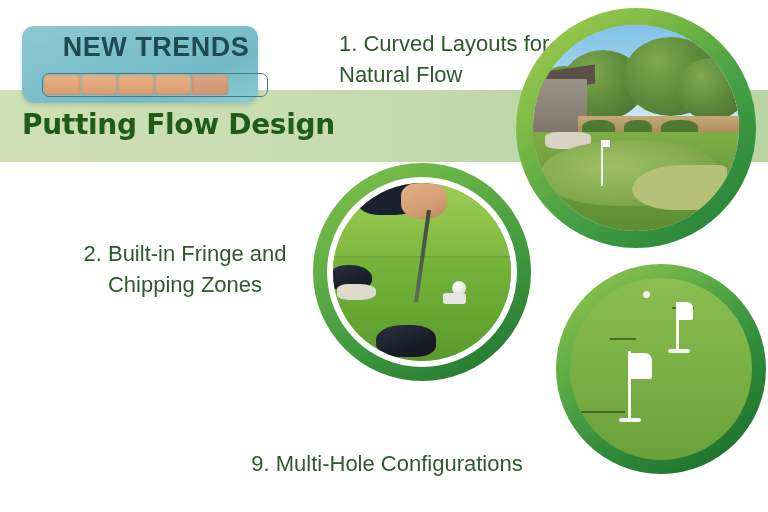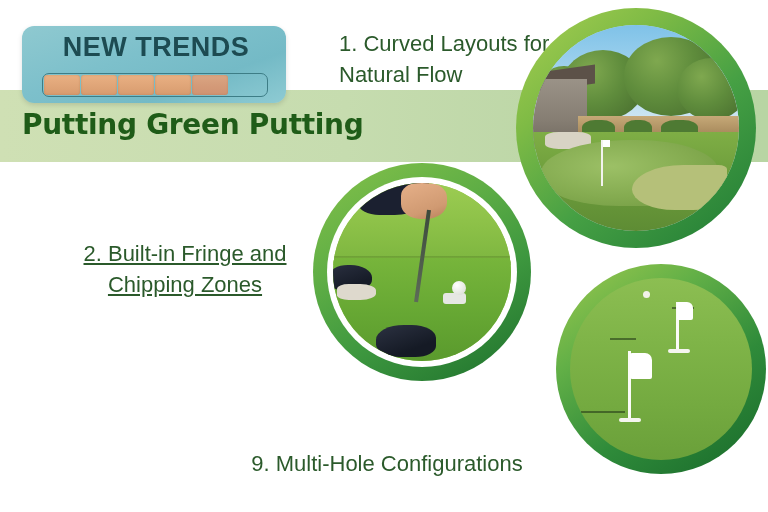--- a/index.html
+++ b/index.html
@@ -31,21 +31,21 @@
     height: 72px;
     background: linear-gradient(90deg, #cfe0b4 0%, #c6dcaf 45%, #bcd6a6 75%, #b8d5a3 100%);
     z-index: 1;
   }
 
   
   .badge {
     position: absolute;
     left: 22px;
     top: 26px;
-    width: 264px;
+    width: 236px;
     height: 77px;
     border-radius: 12px;
     background: linear-gradient(160deg, #8fc9d0 0%, #7dc0cb 40%, #74bac6 70%, #8ecbd3 100%);
     box-shadow: 0 2px 5px rgba(0,0,0,0.13);
     z-index: 4;
   }
   .badge-title {
     position: absolute;
     left: 0;
     top: 6px;
@@ -120,21 +120,20 @@
     left: 315px;
     top: 28px;
     width: 230px;
     margin-left: 24px;
   }
   .item-2 {
     left: 70px;
     top: 238px;
     width: 230px;
     text-align: center;
-    text-decoration: underline;
   }
   .item-3 {
     left: 232px;
     top: 448px;
     width: 310px;
     text-align: center;
   }
 
   
   .circle {
@@ -365,21 +364,21 @@
     <div class="badge-title">NEW TRENDS</div>
     <div class="badge-bar">
       <div class="badge-seg"></div>
       <div class="badge-seg"></div>
       <div class="badge-seg"></div>
       <div class="badge-seg"></div>
       <div class="badge-seg s5"></div>
     </div>
   </div>
 
-  <div class="headline">Putting Green Putting</div>
+  <div class="headline">Putting Flow Design</div>
 
   <div class="item item-1">1. Curved Layouts for Natural Flow</div>
 
   <div class="item item-2">2. Built-in Fringe and Chipping Zones</div>
 
   <div class="item item-3">9. Multi-Hole Configurations</div>
 
   <div class="circle circle-tr">
     <div class="photo">
       <div class="scene-backyard">

